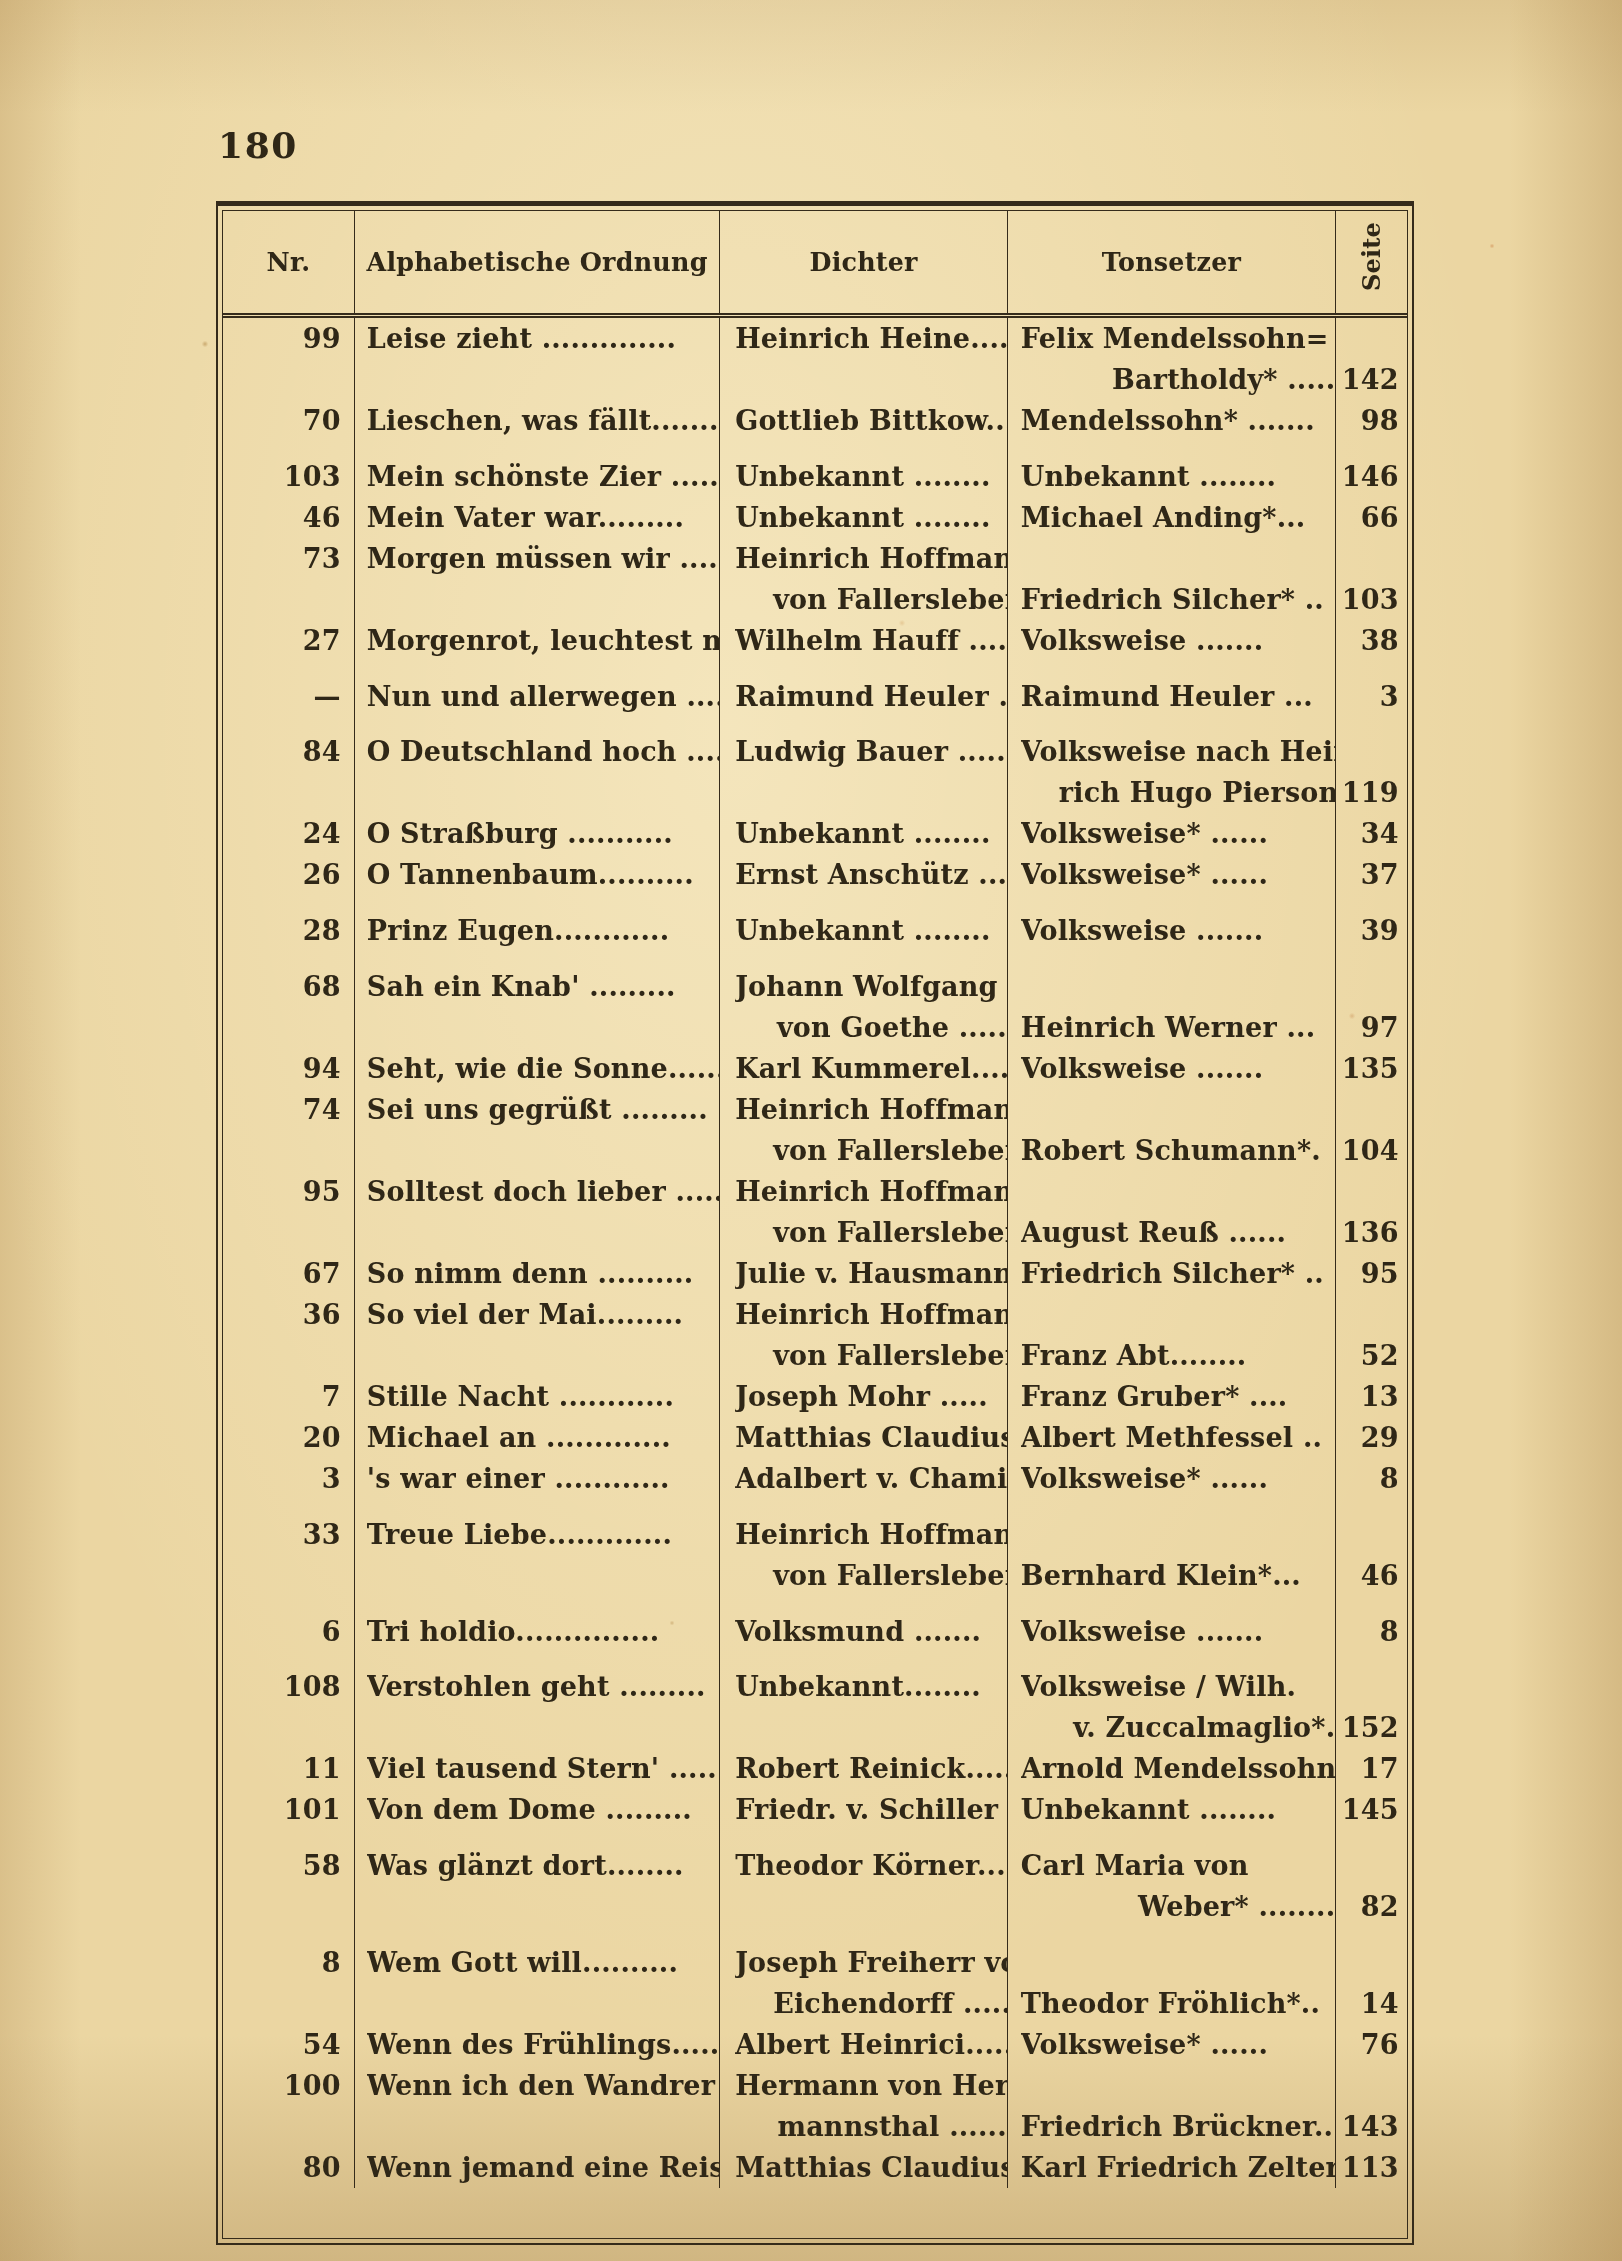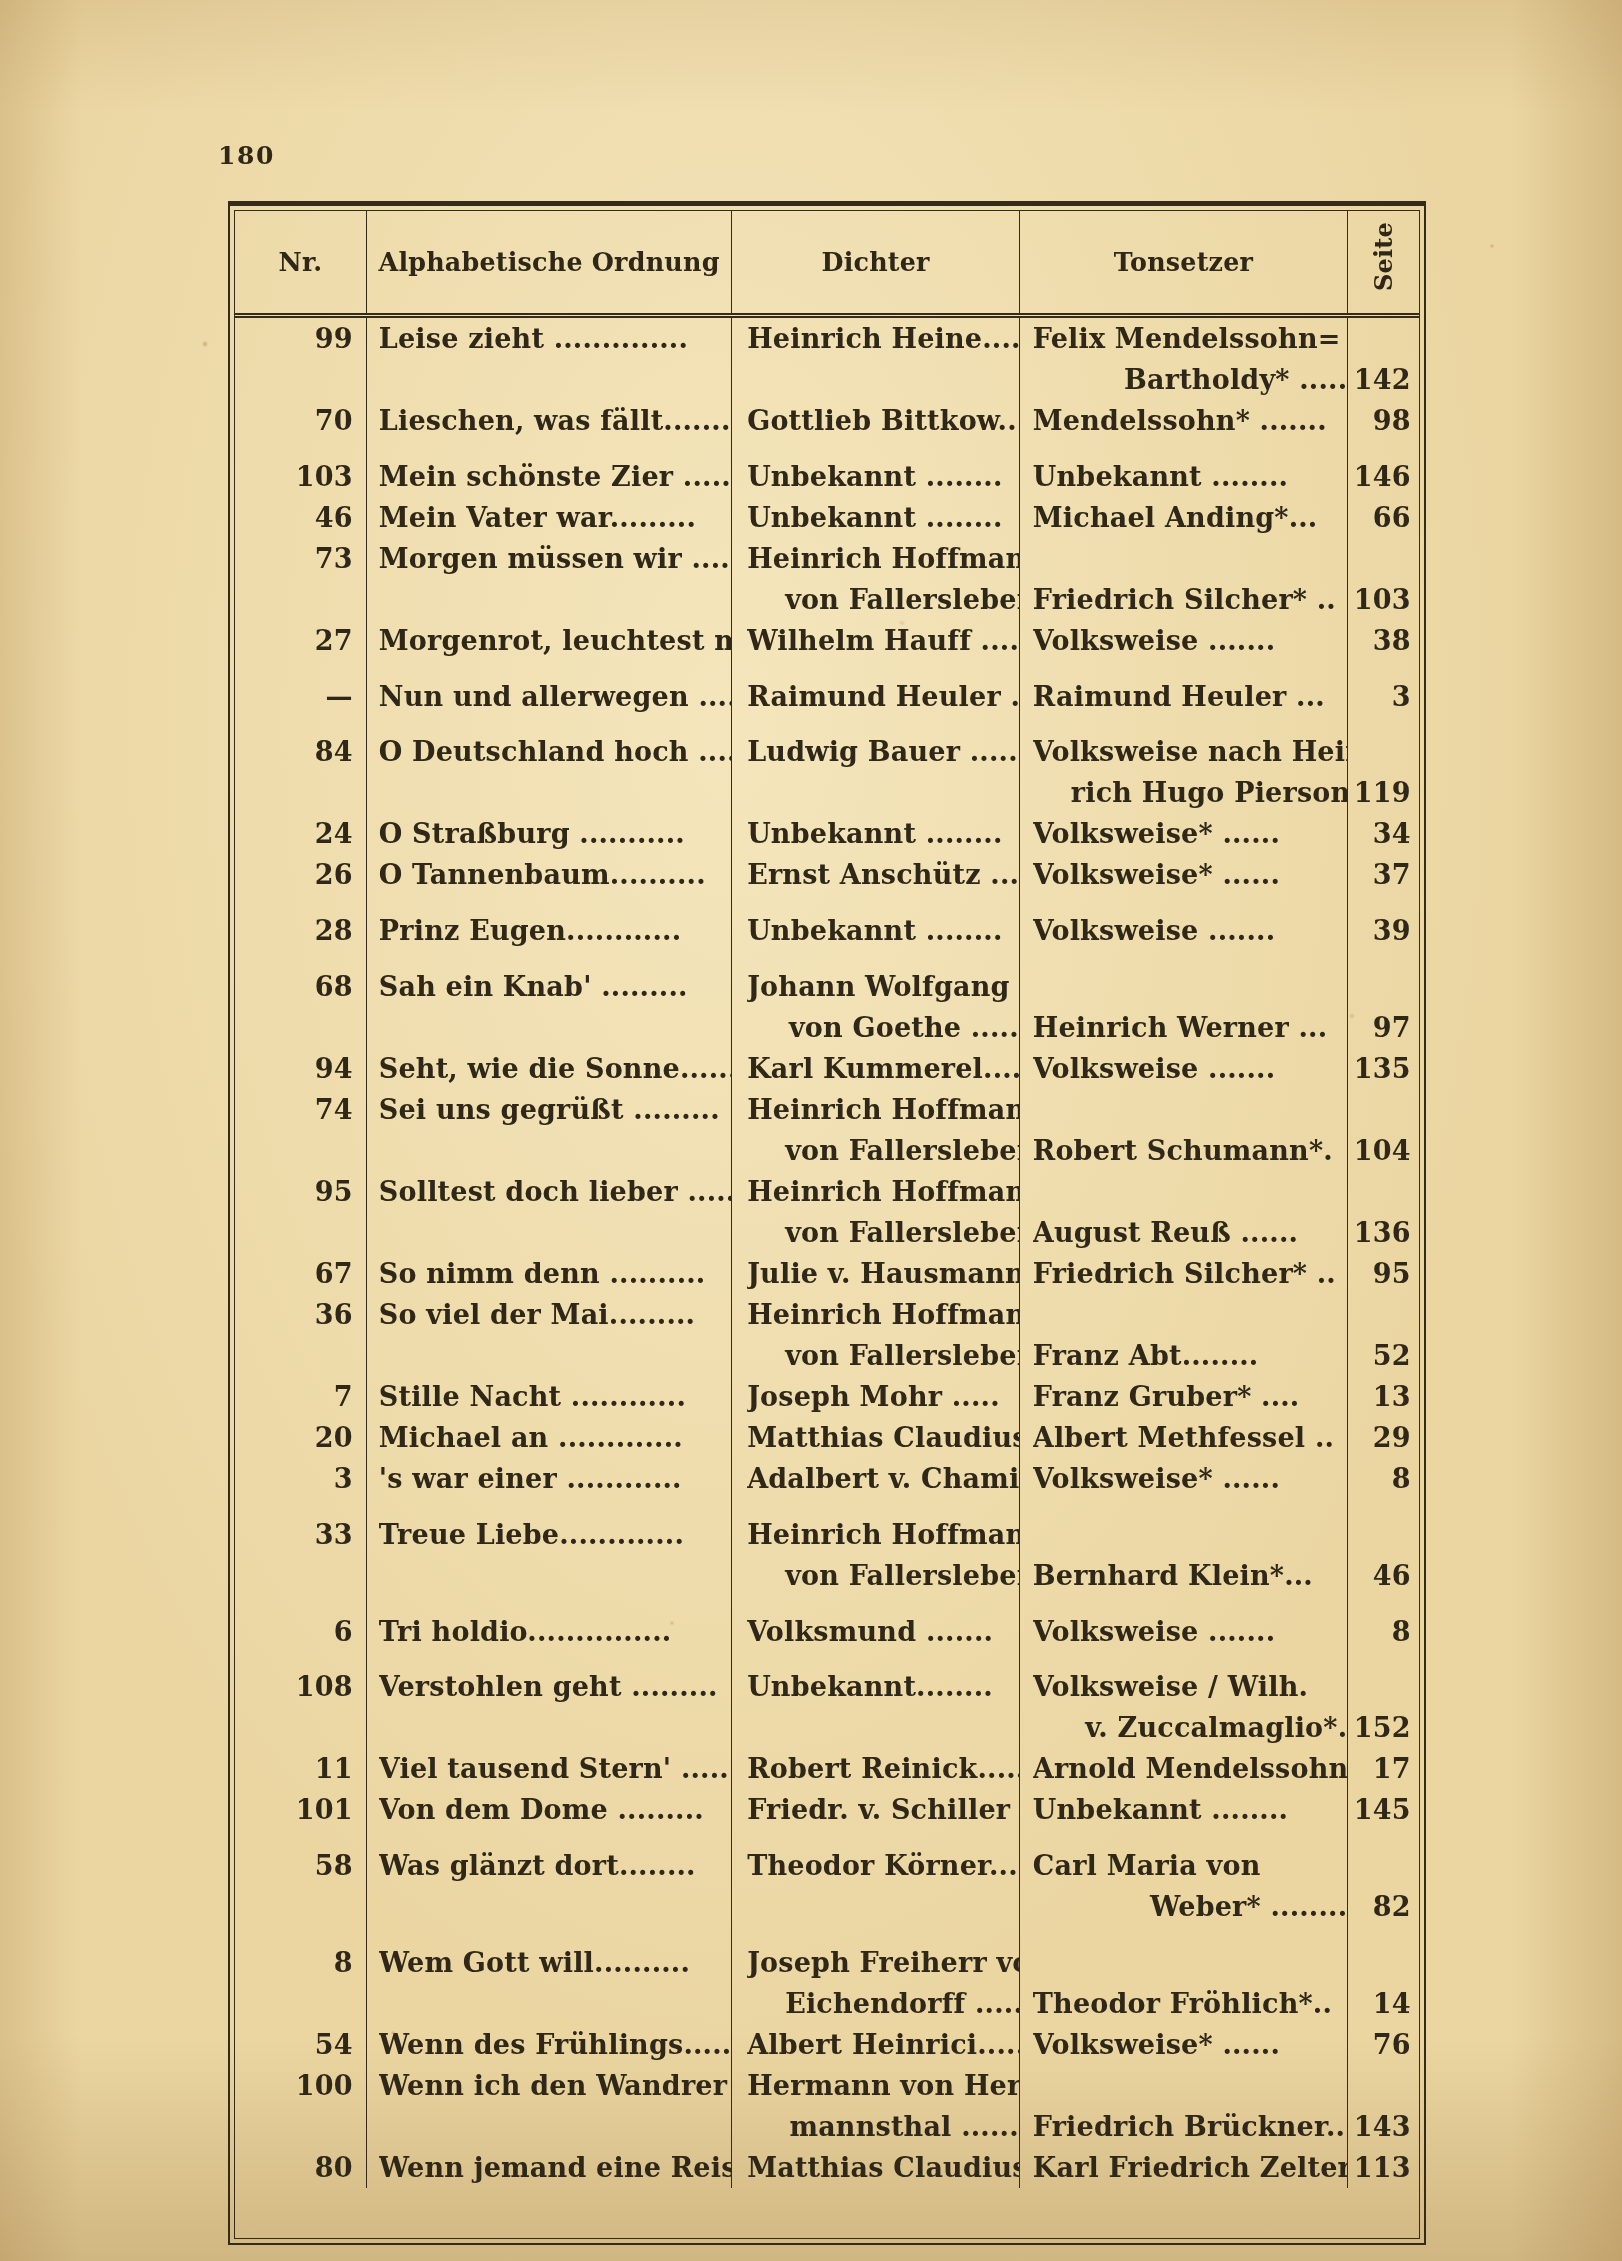--- a/index.html
+++ b/index.html
@@ -16,25 +16,25 @@
       radial-gradient(circle 2.5px at 1352px 1016px, rgba(190,120,60,.35), transparent 3.3px),
       radial-gradient(circle 1.6px at 393px 2033px, rgba(160,110,40,.4), transparent 2.5px),
       radial-gradient(circle 2.5px at 902px 623px, rgba(200,140,70,.3), transparent 3.3px),
       radial-gradient(circle 1.6px at 672px 1623px, rgba(160,110,40,.35), transparent 2.5px),
       radial-gradient(ellipse at 45% 32%, rgba(255,248,220,.45), rgba(255,248,220,0) 62%),
       linear-gradient(to right, rgba(150,105,45,.20), rgba(0,0,0,0) 5%, rgba(0,0,0,0) 93%, rgba(150,105,45,.26)),
       linear-gradient(to bottom, rgba(150,105,45,.14), rgba(0,0,0,0) 5%, rgba(0,0,0,0) 90%, rgba(140,100,45,.28)),
       #ebd6a2;
   }
   .page-number{
-    position:absolute;left:218px;top:141px;
-    font-size:25px;font-weight:bold;letter-spacing:1.6px;
+    position:absolute;left:218px;top:124px;
+    font-size:36px;font-weight:bold;letter-spacing:1.6px;
   }
   .table-frame{
-    position:absolute;left:228px;top:201px;width:1198px;height:2044px;
+    position:absolute;left:216px;top:201px;width:1198px;height:2044px;
     box-sizing:border-box;border:2.5px solid #352b1b;border-top-width:5.7px;
     padding:4.1px;
   }
   .table-inner{
     box-sizing:border-box;border:1.6px solid #352b1b;height:100%;overflow:hidden;
   }
   table.idx{
     width:100%;border-collapse:collapse;table-layout:fixed;
     font-size:27px;font-weight:bold;line-height:41px;letter-spacing:0.2px;
   }

